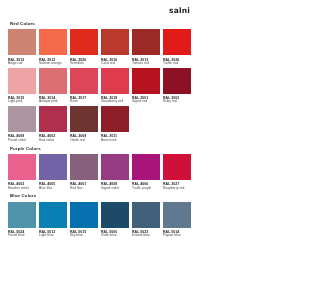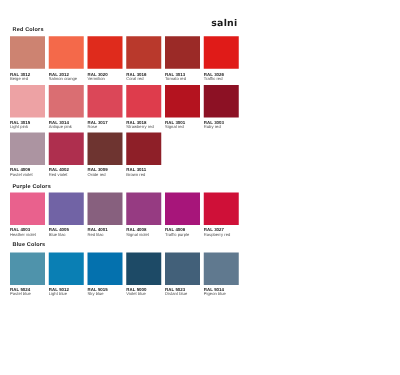--- a/index.html
+++ b/index.html
@@ -21,21 +21,21 @@
     box-sizing: border-box;
     padding: 0 8px;
     position: relative;
     background: #ffffff;
   }
 
   
   .header {
     height: 22px;
     display: flex;
-    align-items: flex-end;
+    align-items: center;
     justify-content: flex-end;
     padding-right: 2px;
   }
   .logo {
     font-family: "DejaVu Sans", sans-serif;
     font-size: 7.5px;
     font-weight: bold;
     letter-spacing: 0.2px;
     color: #1a1a1a;
     line-height: 1;

